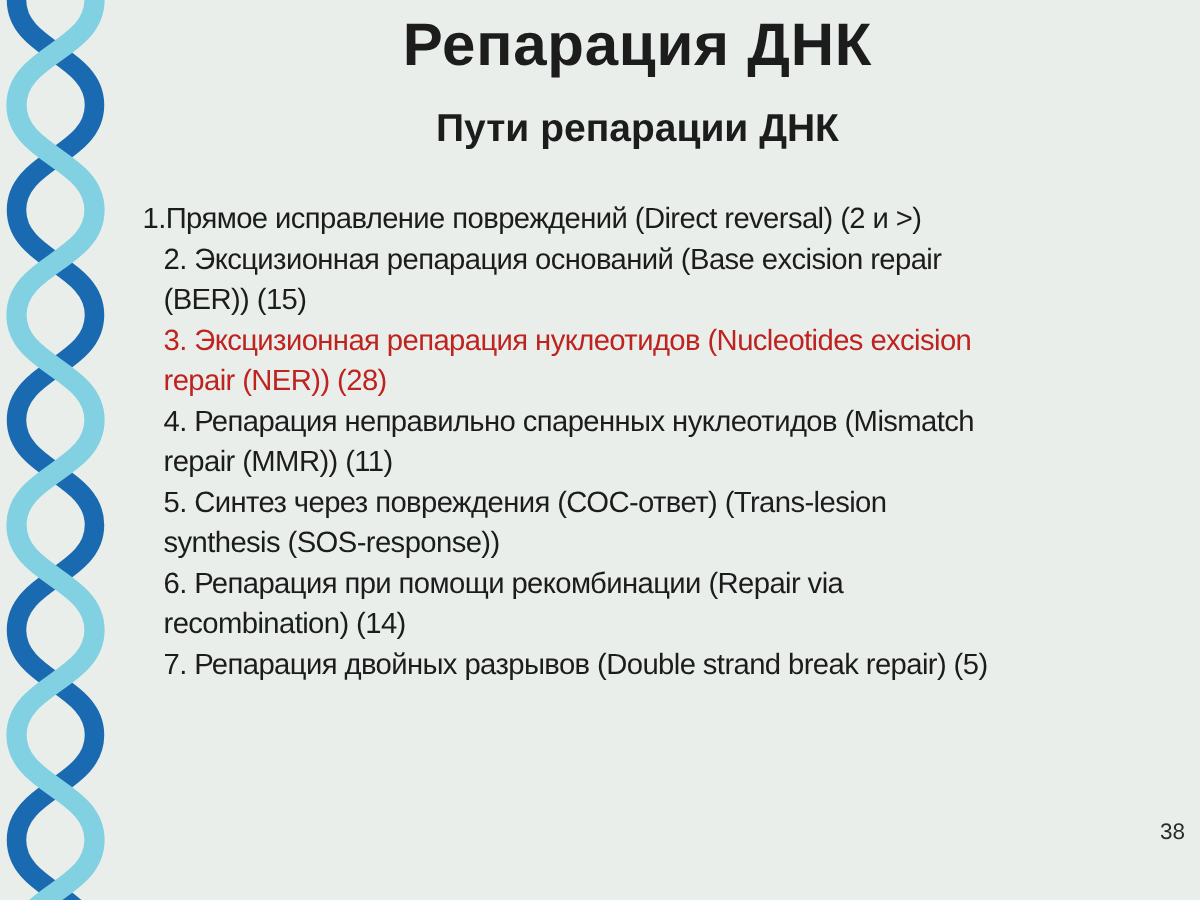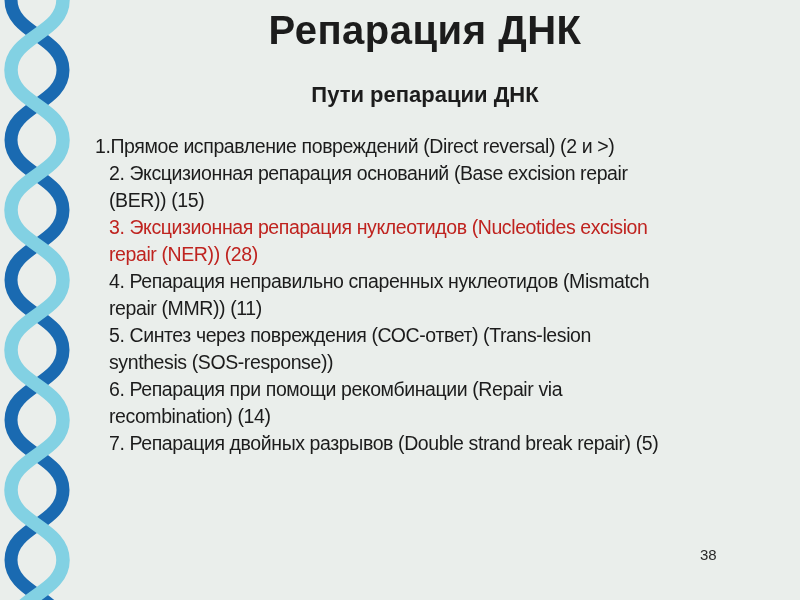--- a/index.html
+++ b/index.html
@@ -27,23 +27,23 @@
     text-align: center;
     font-size: 40px;
     font-weight: 700;
     letter-spacing: 0.5px;
   }
   .subtitle {
     position: absolute;
     top: 70px;
     left: 60px;
     right: 10px;
-    margin: 12px;
+    margin: 0;
     text-align: center;
-    font-size: 22px;
+    font-size: 26px;
     font-weight: 700;
   }
   .list {
     position: absolute;
     left: 109px;
     top: 133px;
     width: 700px;
     font-size: 19.5px;
     line-height: 27px;
     letter-spacing: -0.4px;
@@ -54,21 +54,21 @@
     margin: 0;
   }
   .list-item.first {
     margin-left: -14px;
   }
   .page-number {
     position: absolute;
     left: 700px;
     top: 546px;
     width: 90px;
-    text-align: left;
+    text-align: right;
     font-size: 15px;
   }
 </style>
 </head>
 <body>
 
 <div class="slide" style="background: rgb(234, 238, 235);">
 
   <svg class="helix" width="74" height="600" viewBox="0 0 74 600" aria-hidden="true">
     <path id="strand-dark" fill="none" stroke-width="13" stroke="#1a6ab1" d="M 11 -140 C 11 -106.4, 63 -103.6, 63 -70 C 63 -36.4, 11 -33.6, 11 0 C 11 33.6, 63 36.4, 63 70 C 63 103.6, 11 106.4, 11 140 C 11 173.6, 63 176.4, 63 210 C 63 243.6, 11 246.4, 11 280 C 11 313.6, 63 316.4, 63 350 C 63 383.6, 11 386.4, 11 420 C 11 453.6, 63 456.4, 63 490 C 63 523.6, 11 526.4, 11 560 C 11 593.6, 63 596.4, 63 630 C 63 663.6, 11 666.4, 11 700"></path>

